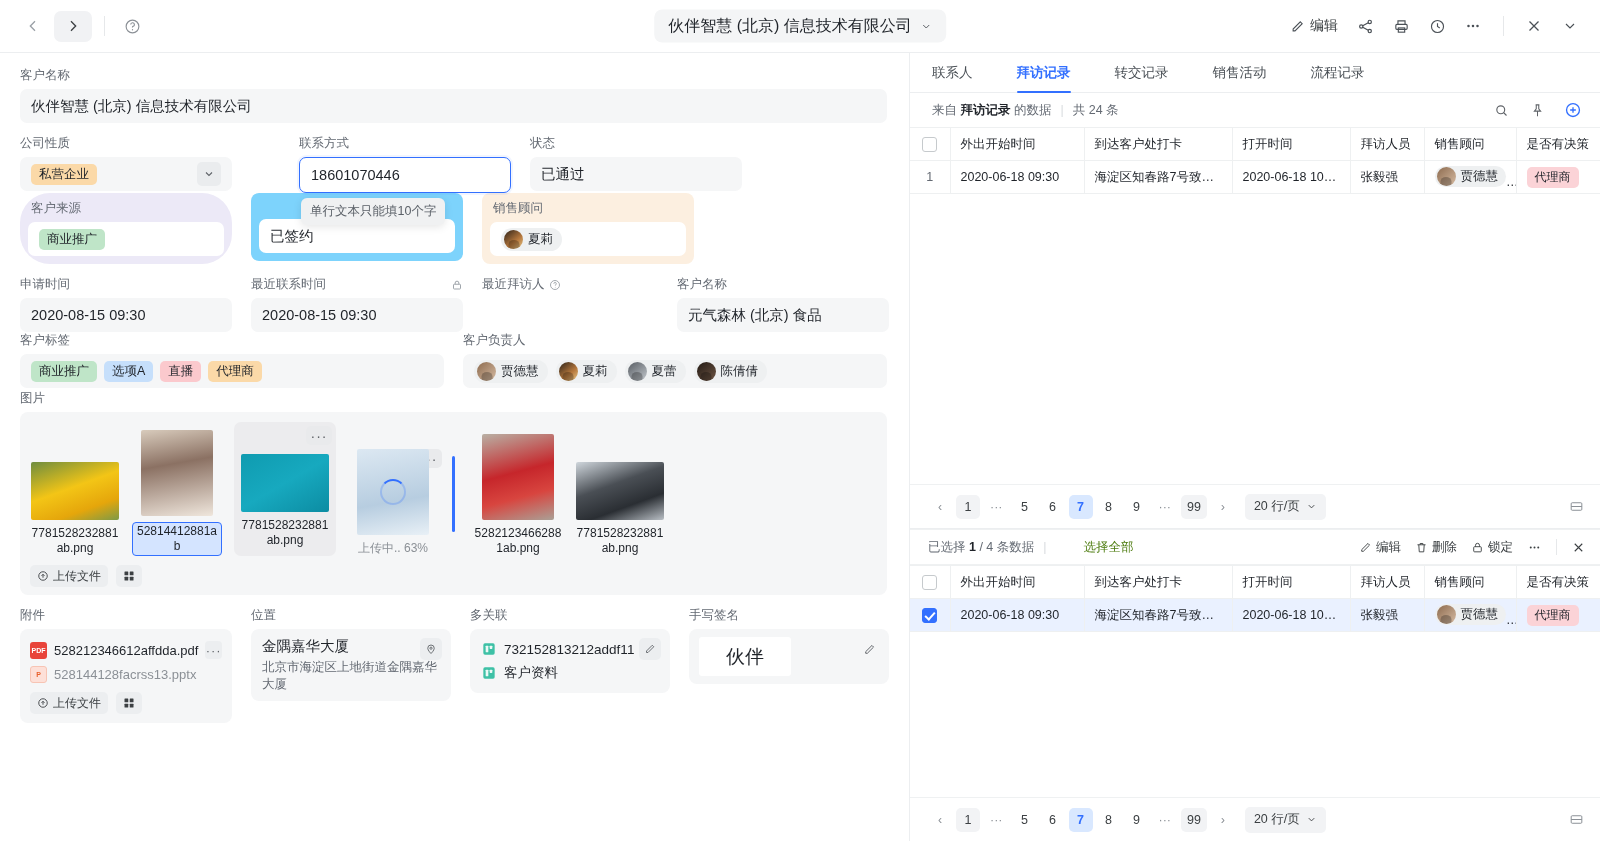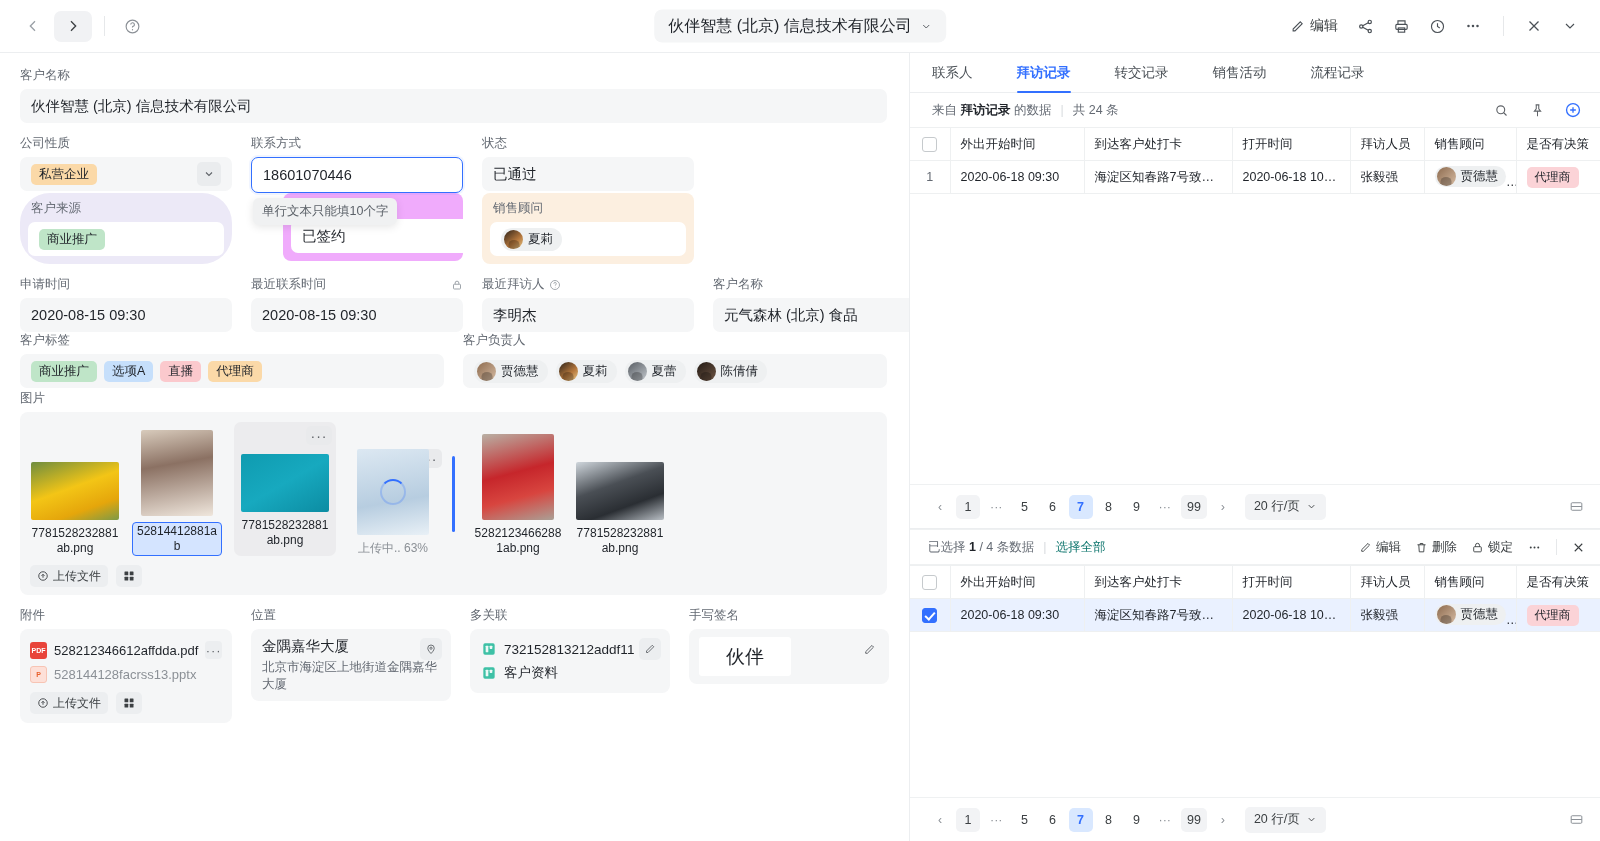--- a/index.html
+++ b/index.html
@@ -90,21 +90,21 @@
   .row2 { display: flex; gap: 19px; }
   .col { width: 212px; }
   .col .fbox { width: 212px; }
 
   
   .card { border-radius: 8px; padding: 7px 8px 8px 8px; margin-bottom: 12px; }
   .card .flabel { margin-bottom: 5px; padding-left: 3px; }
   .card .fbox { background: #fff; }
   .card-pink { background: #fdecef; }
   .card-purple { background: #ece9f7; border-radius: 30px; }
-  .card-green { background: #f0abfc; margin-left: 32px; }
+  .card-green { background: #7dd3fc; }
   .card-orange { background: #fcefe0; }
 
   .tag {
     display: inline-flex; align-items: center;
     height: 21px; padding: 8px 8px; border-radius: 5px;
     font-size: 12.5px; color: #1f2329; white-space: nowrap;
   }
   .tag-orange { background: #fbd9a8; }
   .tag-green  { background: #bfe5c8; }
   .tag-blue   { background: #c6dffb; }
@@ -315,21 +315,21 @@
   }
   .pg-right { margin-left:auto; color:#8b9096; display:flex; cursor:pointer;}
 
   .selbar {
     display:flex; align-items:center; height:36px;
     padding: 0 14px 0 18px;
     border-top:1px solid #eff1f2; border-bottom:1px solid #eff1f2;
     font-size: 12.5px; color:#646a73; background:#fff;
   }
   .selbar b { color:#1f2329; }
-  .sel-link { color:#0f766e; cursor:pointer; }
+  .sel-link { color:#4d7c0f; cursor:pointer;margin-left:28px; }
   .selbar-actions { margin-left:auto; display:flex; align-items:center; gap:14px; }
   .sb-act { display:flex; align-items:center; gap:4px; color:#3c4043; font-size:12.5px; cursor:pointer;}
   .sb-div { width:1px; height:16px; background:#e6e8ea; }
 
   .bottom-block { border-top: 1px solid #eceef0; display:flex; flex-direction:column; }
   svg { display:block; }
 </style>
 </head>
 <body>
 
@@ -431,21 +431,21 @@
           <div class="flabel">公司性质</div>
           <div class="fbox">
             <span class="tag tag-orange">私营企业</span>
             <span class="caret-box">
               <svg width="12" height="12" viewBox="0 0 24 24" fill="none" stroke="currentColor" stroke-width="2.2">
                   <path d="M6 9l6 6 6-6"></path>
                 </svg>
             </span>
           </div>
         </div>
-        <div class="col" style="position:relative;">
+        <div class="col" style="position:relative;margin-left:48px;">
           <div class="flabel">联系方式</div>
           <div class="fbox focused-input">
             <span>18601070446</span>
           </div>
           <div class="tooltip" style="left:2px; top:63px;">单行文本只能填10个字</div>
         </div>
         <div class="col">
           <div class="flabel">状态</div>
           <div class="fbox">
             <span>已通过</span>
@@ -507,23 +507,20 @@
         <div class="col">
           <div class="flabel">
             <span>最近拜访人</span>
             <span style="display:flex;color:#9aa0a6;">
               <svg width="12" height="12" viewBox="0 0 24 24" fill="none" stroke="currentColor" stroke-width="1.8">
                   <circle cx="12" cy="12" r="9"></circle>
                   <path d="M9.6 9.4a2.5 2.5 0 1 1 3 2.5v1"></path>
                   <circle cx="12.5" cy="16.3" r=".9" fill="currentColor" stroke="none"></circle>
                 </svg>
             </span>
-          </div>
-          <div class="fbox">
-            <span>李明杰</span>
           </div>
         </div>
         <div class="col">
           <div class="flabel">客户名称</div>
           <div class="fbox">
             <span>元气森林 (北京) 食品</span>
           </div>
         </div>
       </div>
 

